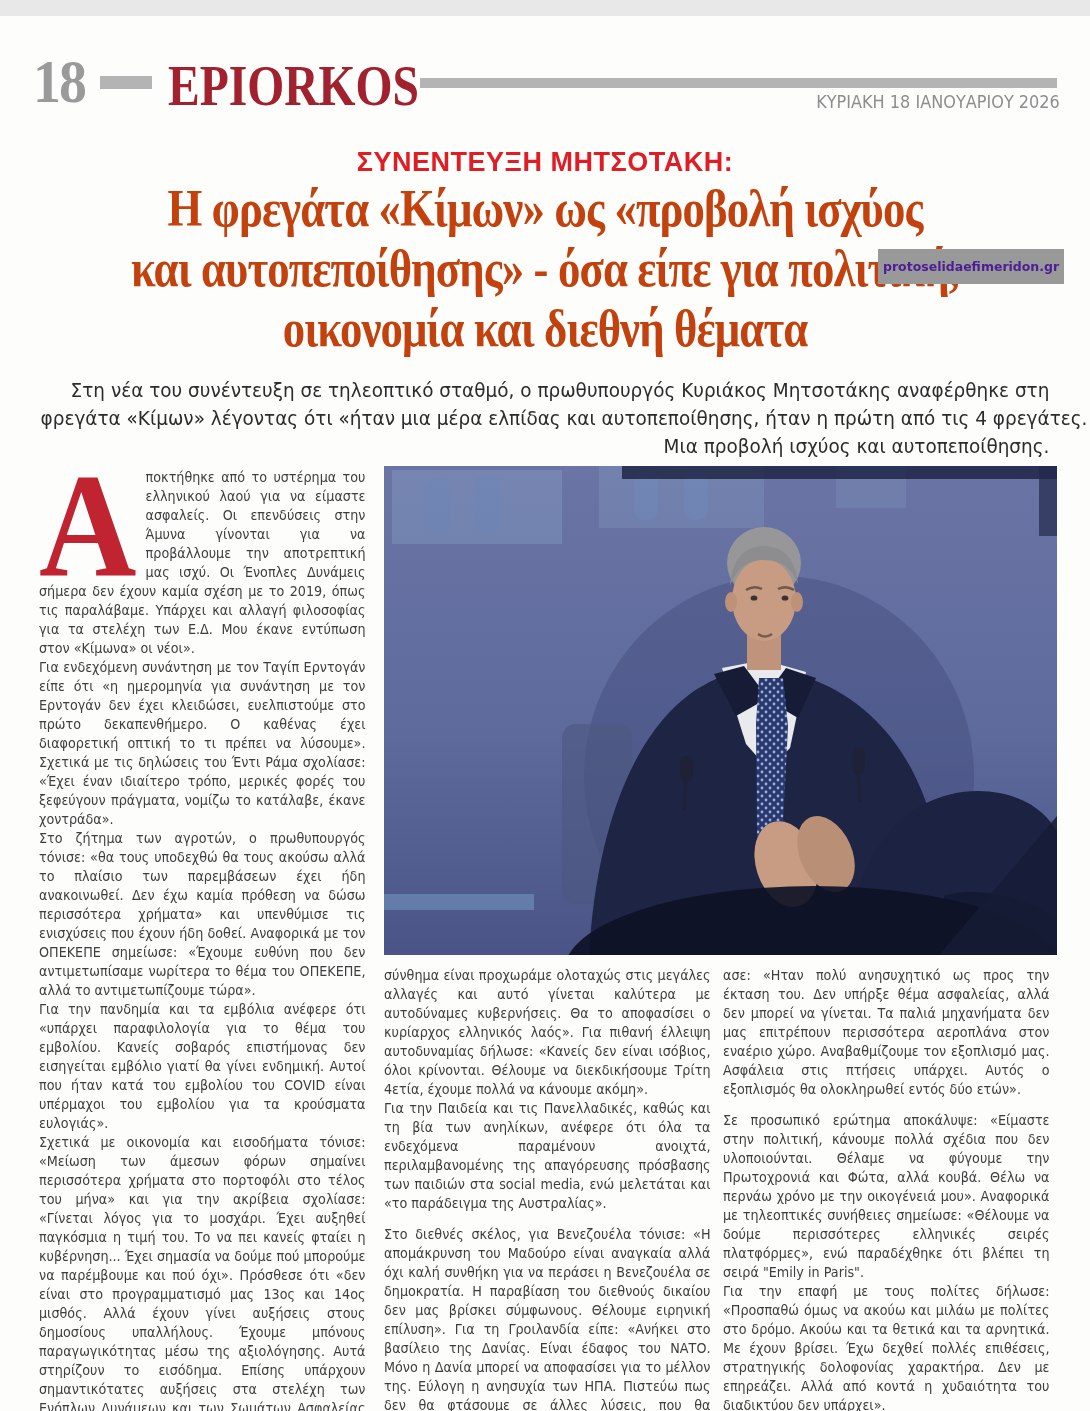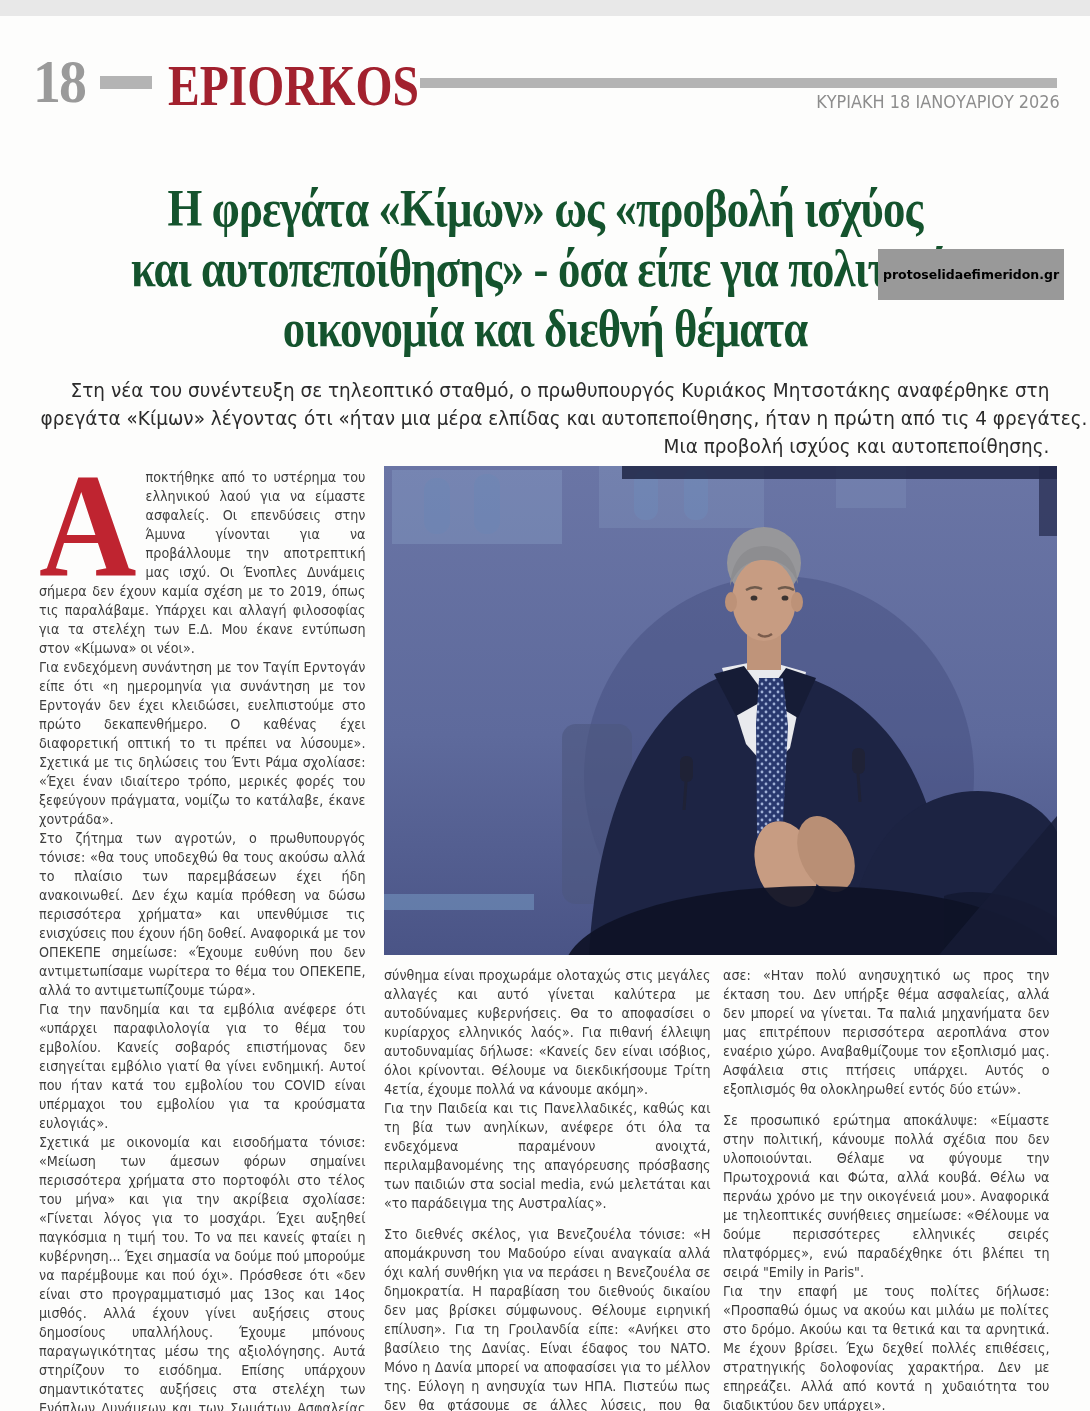--- a/index.html
+++ b/index.html
@@ -29,28 +29,28 @@
     transform:scaleX(0.92);transform-origin:right top;
   }
   
   .kicker{
     position:absolute;left:0;top:131px;width:100%;text-align:center;
     font-family:"Liberation Sans",sans-serif;font-weight:bold;
     font-size:27px;color:#e01d24;letter-spacing:0.5px;
   }
   .headline{
     position:absolute;left:30px;top:163px;width:1030px;text-align:center;
-    font-family:"Liberation Serif",serif;font-weight:bold;color:#14532d;
+    font-family:"Liberation Serif",serif;font-weight:bold;color:#c2410c;
     font-size:52px;line-height:60px;letter-spacing:-1px;
   }
   .headline .hl-line{transform:scaleX(0.86);transform-origin:center top;white-space:nowrap;}
   .watermark{
     position:absolute;left:878px;top:233px;z-index:6;
-    background:#999999;color:#000000;
-    font-size:12.5px;font-weight:bold;padding:18px 5px;letter-spacing:0px;
+    background:#999999;color:#4c1d95;
+    font-size:12.5px;font-weight:bold;padding:10px 5px;letter-spacing:0px;
   }
   
   .lede{
     position:absolute;left:25px;top:360px;width:1040px;text-align:right;
     font-size:19px;line-height:28px;color:#2b2b2b;
   }
   .lede .lede-line{transform:scaleX(0.97);transform-origin:center top;white-space:nowrap;}
   
   .photo{position:absolute;left:384px;top:450px;width:673px;height:489px;overflow:hidden;}
   .photo svg{display:block;}
@@ -78,20 +78,21 @@
 <div class="page">
 
   <div>
     <div class="page-num">18</div>
     <div class="num-dash"></div>
     <div class="masthead">EPIORKOS</div>
     <div class="head-bar"></div>
     <div class="issue-date">ΚΥΡΙΑΚΗ 18 ΙΑΝΟΥΑΡΙΟΥ 2026</div>
   </div>
 
+  <div class="kicker">ΣΥΝΕΝΤΕΥΞΗ ΜΗΤΣΟΤΑΚΗ:</div>
   <div class="headline">
     <div class="hl-line">Η φρεγάτα «Κίμων» ως «προβολή ισχύος</div>
     <div class="hl-line">και αυτοπεποίθησης» - όσα είπε για πολιτική,</div>
     <div class="hl-line">οικονομία και διεθνή θέματα</div>
   </div>
   <div class="watermark">protoselidaefimeridon.gr</div>
 
   <div class="lede">
     <div class="lede-line">Στη νέα του συνέντευξη σε τηλεοπτικό σταθμό, ο πρωθυπουργός Κυριάκος Μητσοτάκης αναφέρθηκε στη</div>
     <div class="lede-line">φρεγάτα «Κίμων» λέγοντας ότι «ήταν μια μέρα ελπίδας και αυτοπεποίθησης, ήταν η πρώτη από τις 4 φρεγάτες.</div>

